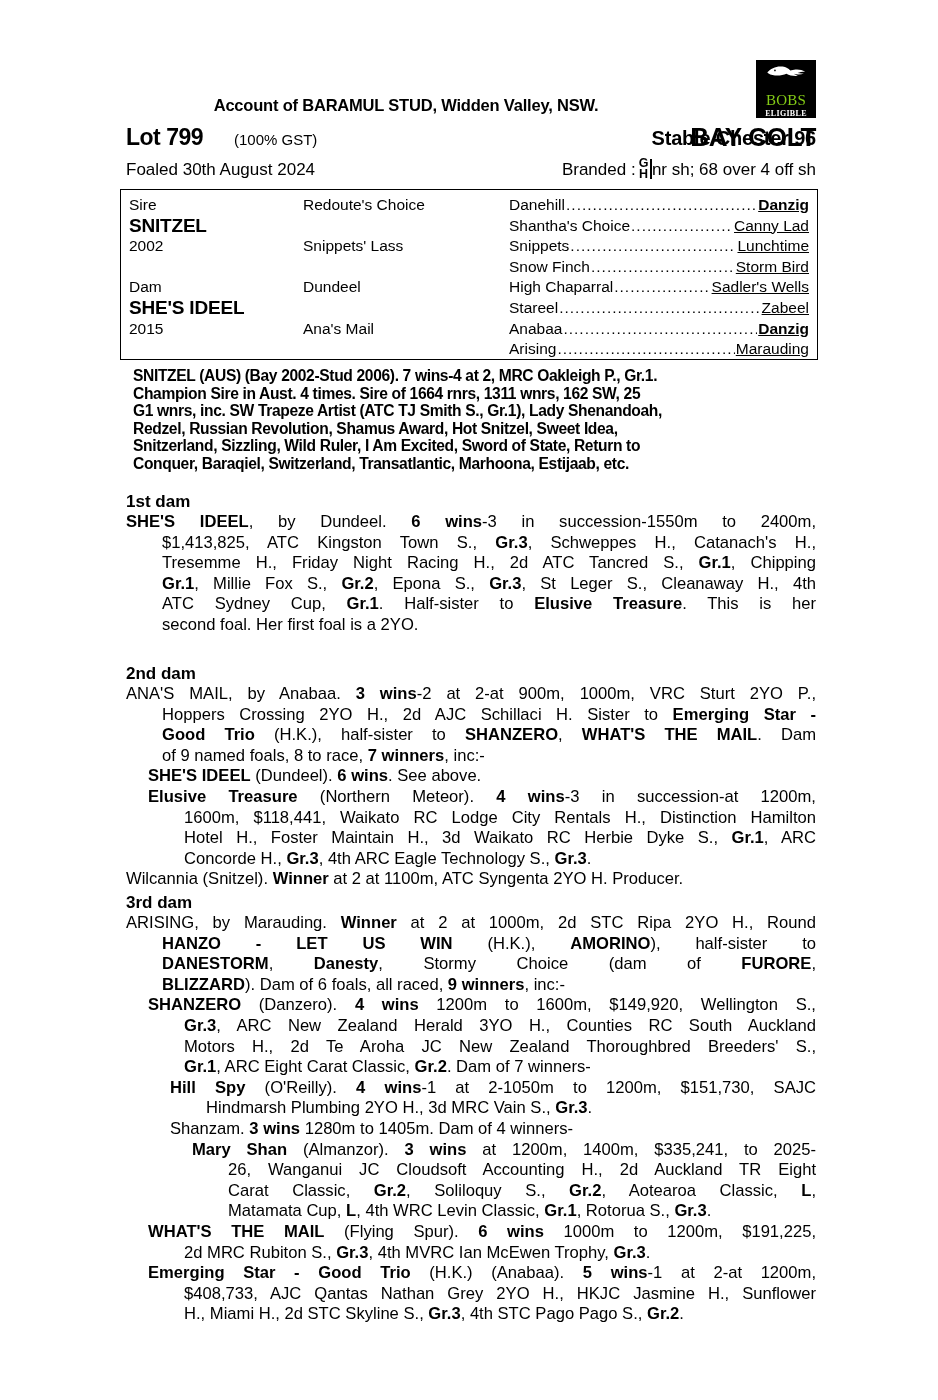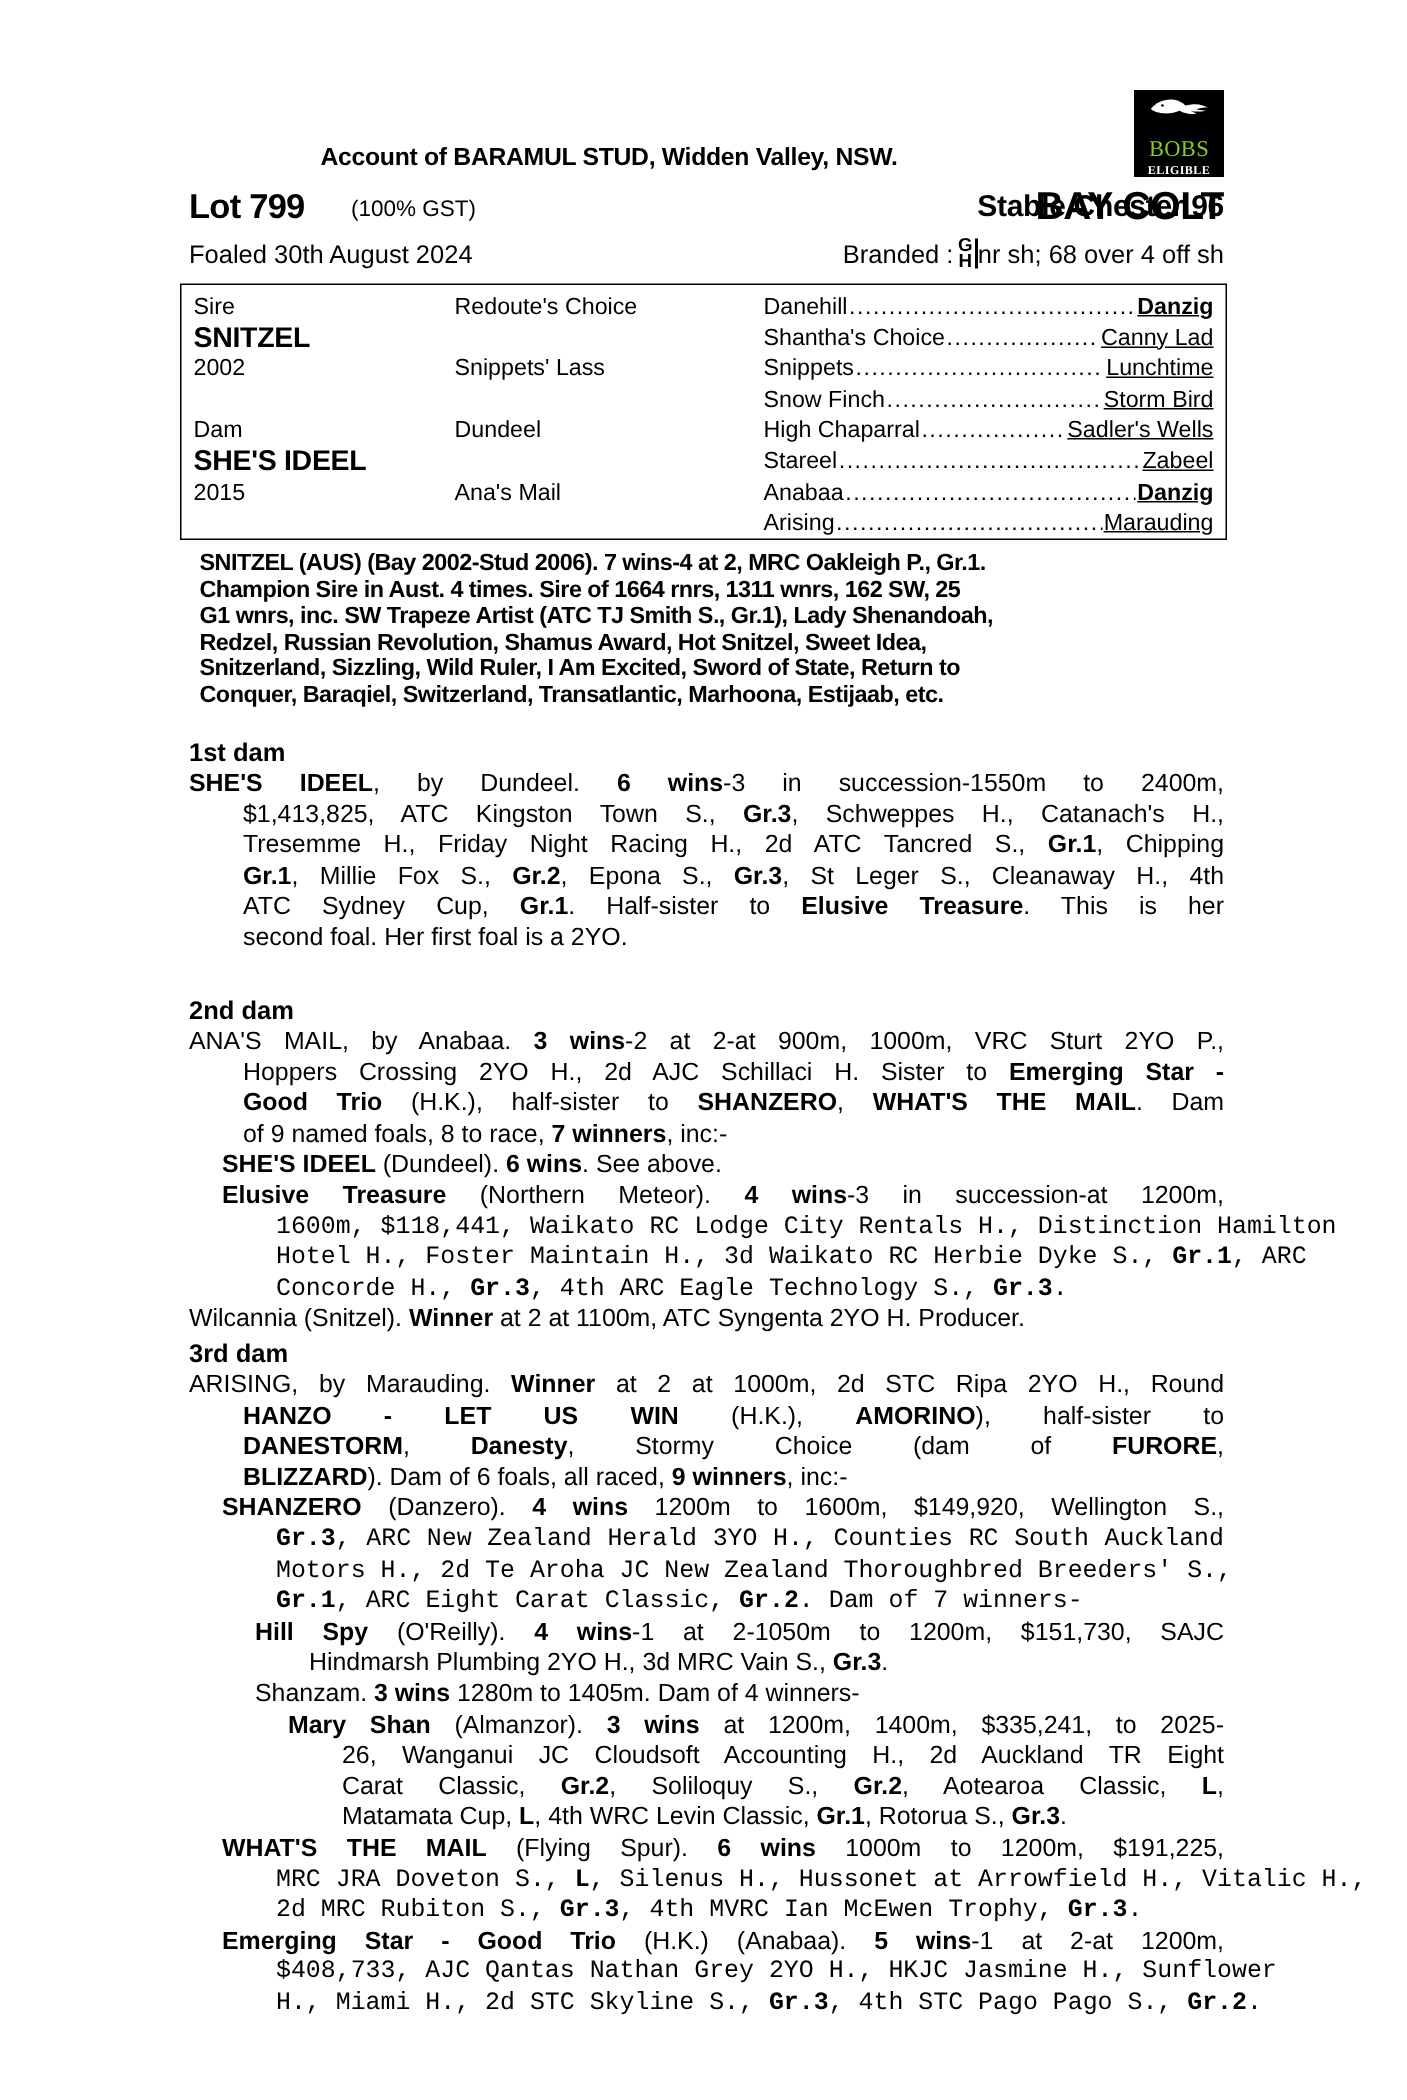--- a/index.html
+++ b/index.html
@@ -229,21 +229,21 @@
     text-align: justify;
     text-align-last: justify;
     white-space: nowrap;
   }
   .ln.last {
     text-align: left;
     text-align-last: left;
   }
   .i1 { padding-left: 36px; }
   .i2 { padding-left: 22px; }
-  .i3 { padding-left: 58px; font-family: Liberation Mono, monospace; }
+  .i3 { padding-left: 58px; }
   .i4 { padding-left: 44px; }
   .i5 { padding-left: 80px; }
   .i6 { padding-left: 66px; }
   .i7 { padding-left: 102px; }
   b { font-weight: bold; }
 </style>
 </head>
 <body>
 
 <div class="page">
@@ -394,20 +394,19 @@
       <div class="ln i3"><span>Motors H., 2d Te Aroha JC New Zealand Thoroughbred Breeders' S.,</span></div>
       <div class="ln i3 last"><b>Gr.1</b><span>, ARC Eight Carat Classic, </span><b>Gr.2</b><span>. Dam of 7 winners-</span></div>
       <div class="ln i4"><b>Hill  Spy</b><span> (O'Reilly). </span><b>4  wins</b><span>-1 at 2-1050m to 1200m, $151,730, SAJC</span></div>
       <div class="ln i5 last"><span>Hindmarsh Plumbing 2YO H., 3d MRC Vain S., </span><b>Gr.3</b><span>.</span></div>
       <div class="ln i4 last"><span>Shanzam. </span><b>3 wins</b><span> 1280m to 1405m. Dam of 4 winners-</span></div>
       <div class="ln i6"><b>Mary  Shan</b><span> (Almanzor). </span><b>3  wins</b><span> at 1200m, 1400m, $335,241, to 2025-</span></div>
       <div class="ln i7"><span>26, Wanganui JC Cloudsoft Accounting H., 2d Auckland TR Eight</span></div>
       <div class="ln i7"><span>Carat Classic, </span><b>Gr.2</b><span>, Soliloquy S., </span><b>Gr.2</b><span>, Aotearoa Classic, </span><b>L</b><span>,</span></div>
       <div class="ln i7 last"><span>Matamata Cup, </span><b>L</b><span>, 4th WRC Levin Classic, </span><b>Gr.1</b><span>, Rotorua S., </span><b>Gr.3</b><span>.</span></div>
       <div class="ln i2"><b>WHAT'S  THE  MAIL</b><span> (Flying Spur). </span><b>6  wins</b><span> 1000m to 1200m, $191,225,</span></div>
-      <div class="ln i3"><span>MRC JRA Doveton S., </span><b>L</b><span>, Silenus H., Hussonet at Arrowfield H., Vitalic H.,</span></div>
       <div class="ln i3 last"><span>2d MRC Rubiton S., </span><b>Gr.3</b><span>, 4th MVRC Ian McEwen Trophy, </span><b>Gr.3</b><span>.</span></div>
       <div class="ln i2"><b>Emerging  Star  -  Good  Trio</b><span> (H.K.) (Anabaa). </span><b>5  wins</b><span>-1 at 2-at 1200m,</span></div>
       <div class="ln i3"><span>$408,733, AJC Qantas Nathan Grey 2YO H., HKJC Jasmine H., Sunflower</span></div>
       <div class="ln i3 last"><span>H., Miami H., 2d STC Skyline S., </span><b>Gr.3</b><span>, 4th STC Pago Pago S., </span><b>Gr.2</b><span>.</span></div>
     </div>
 
 </div>
 
 </body></html>

